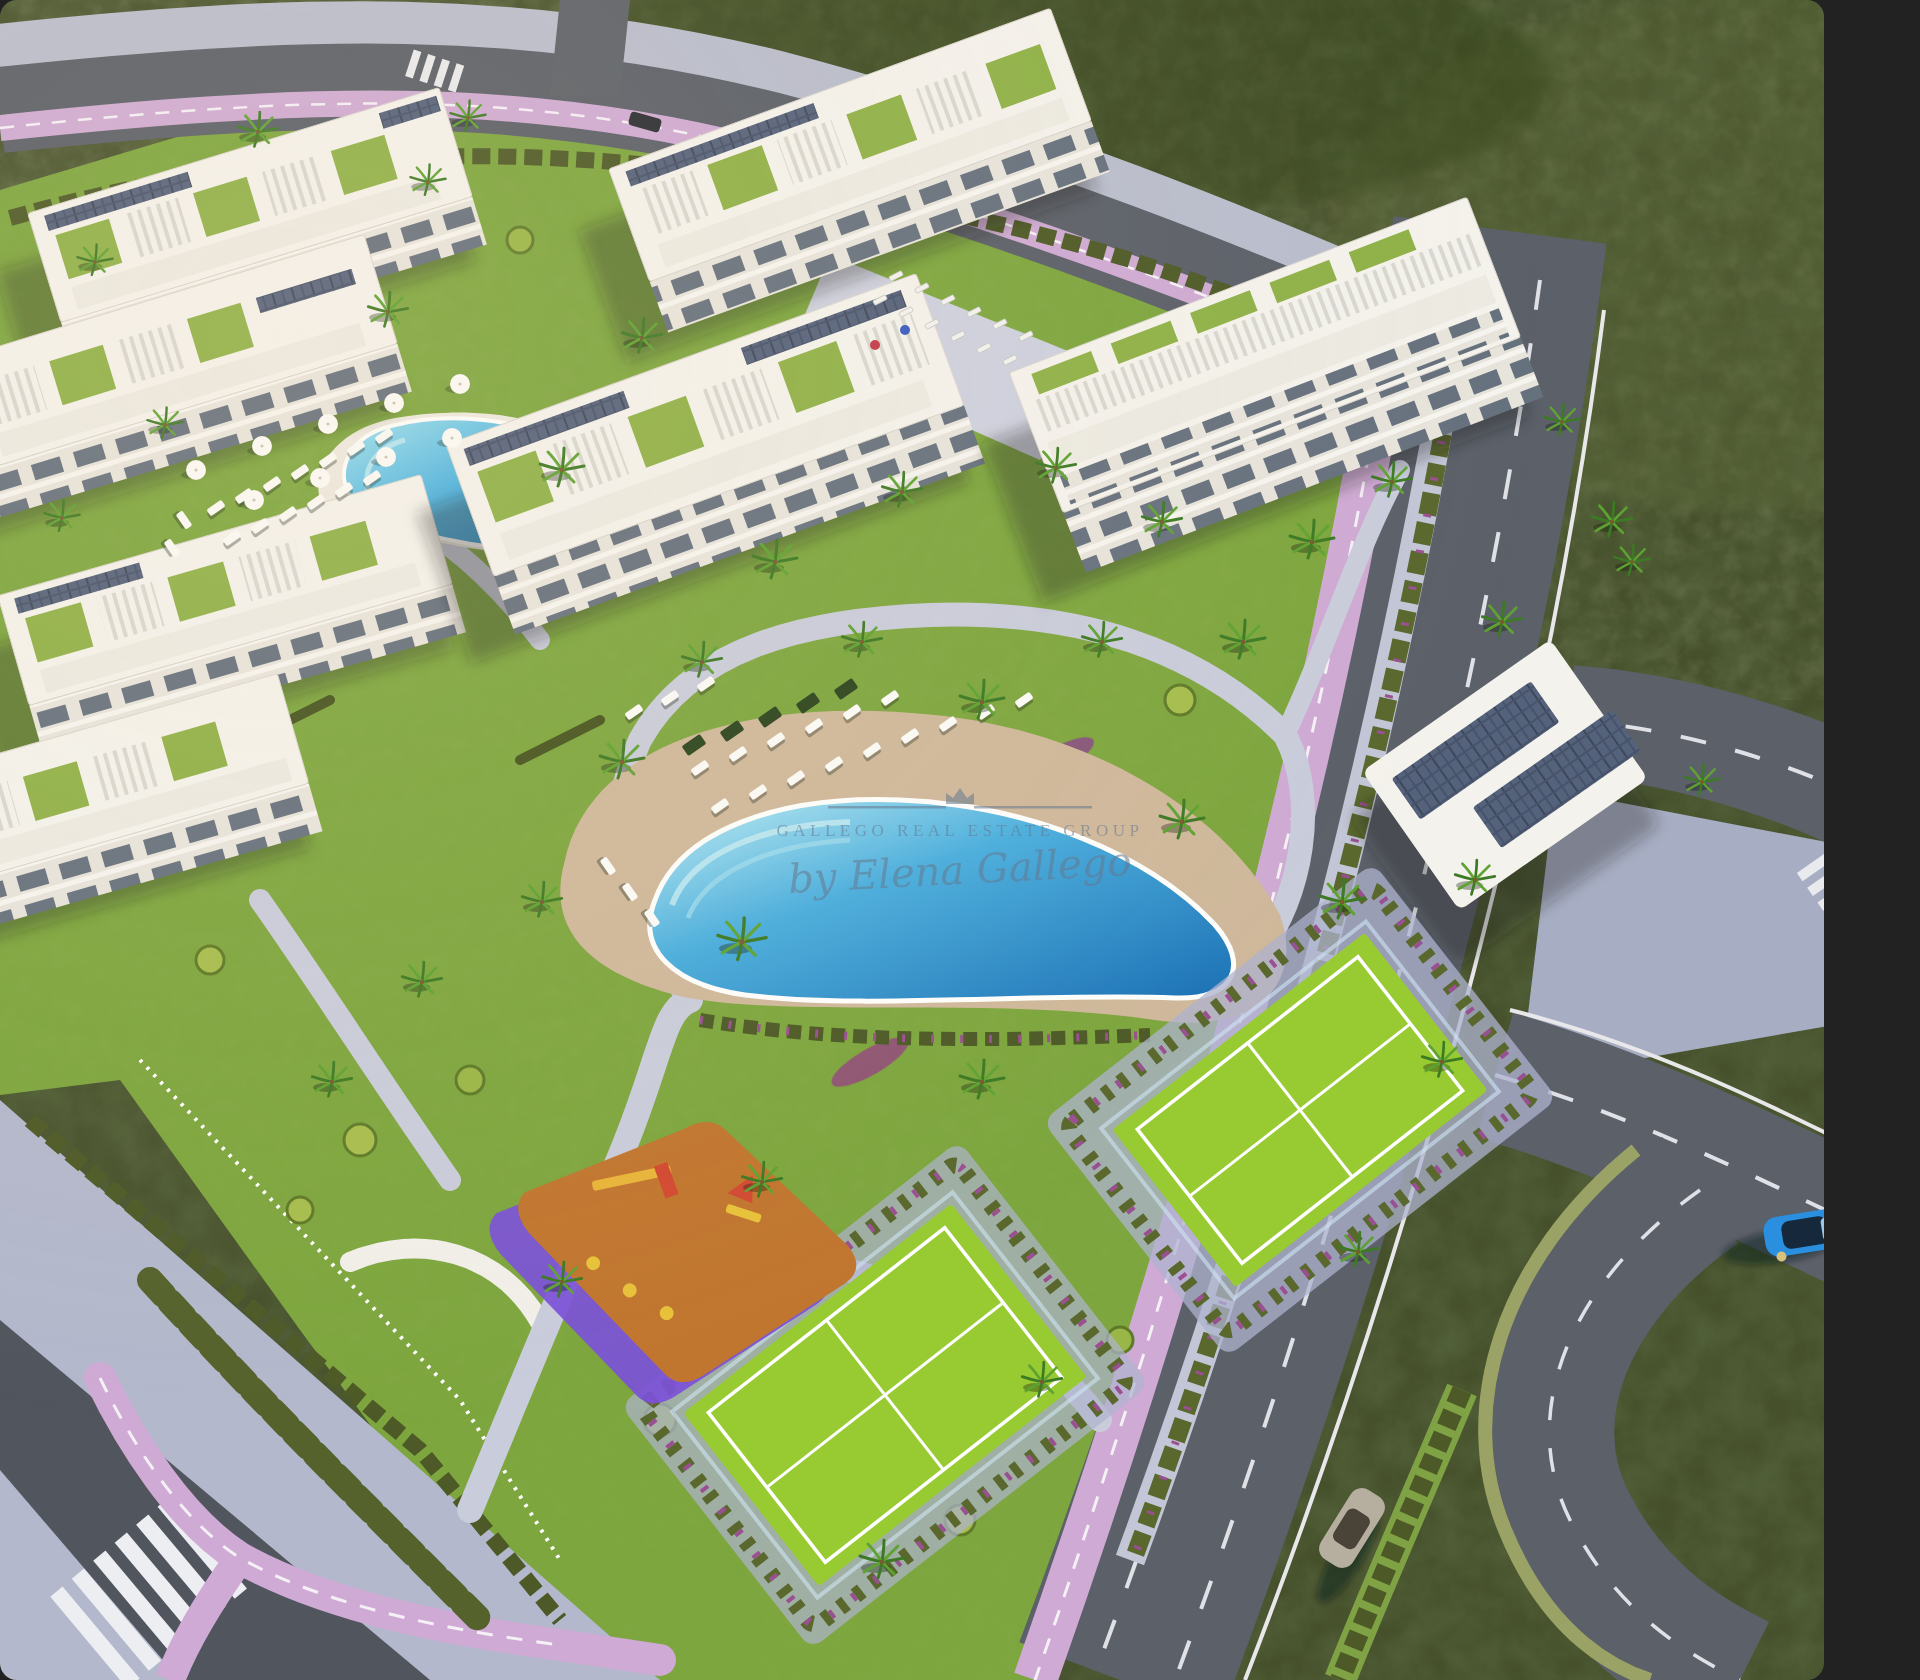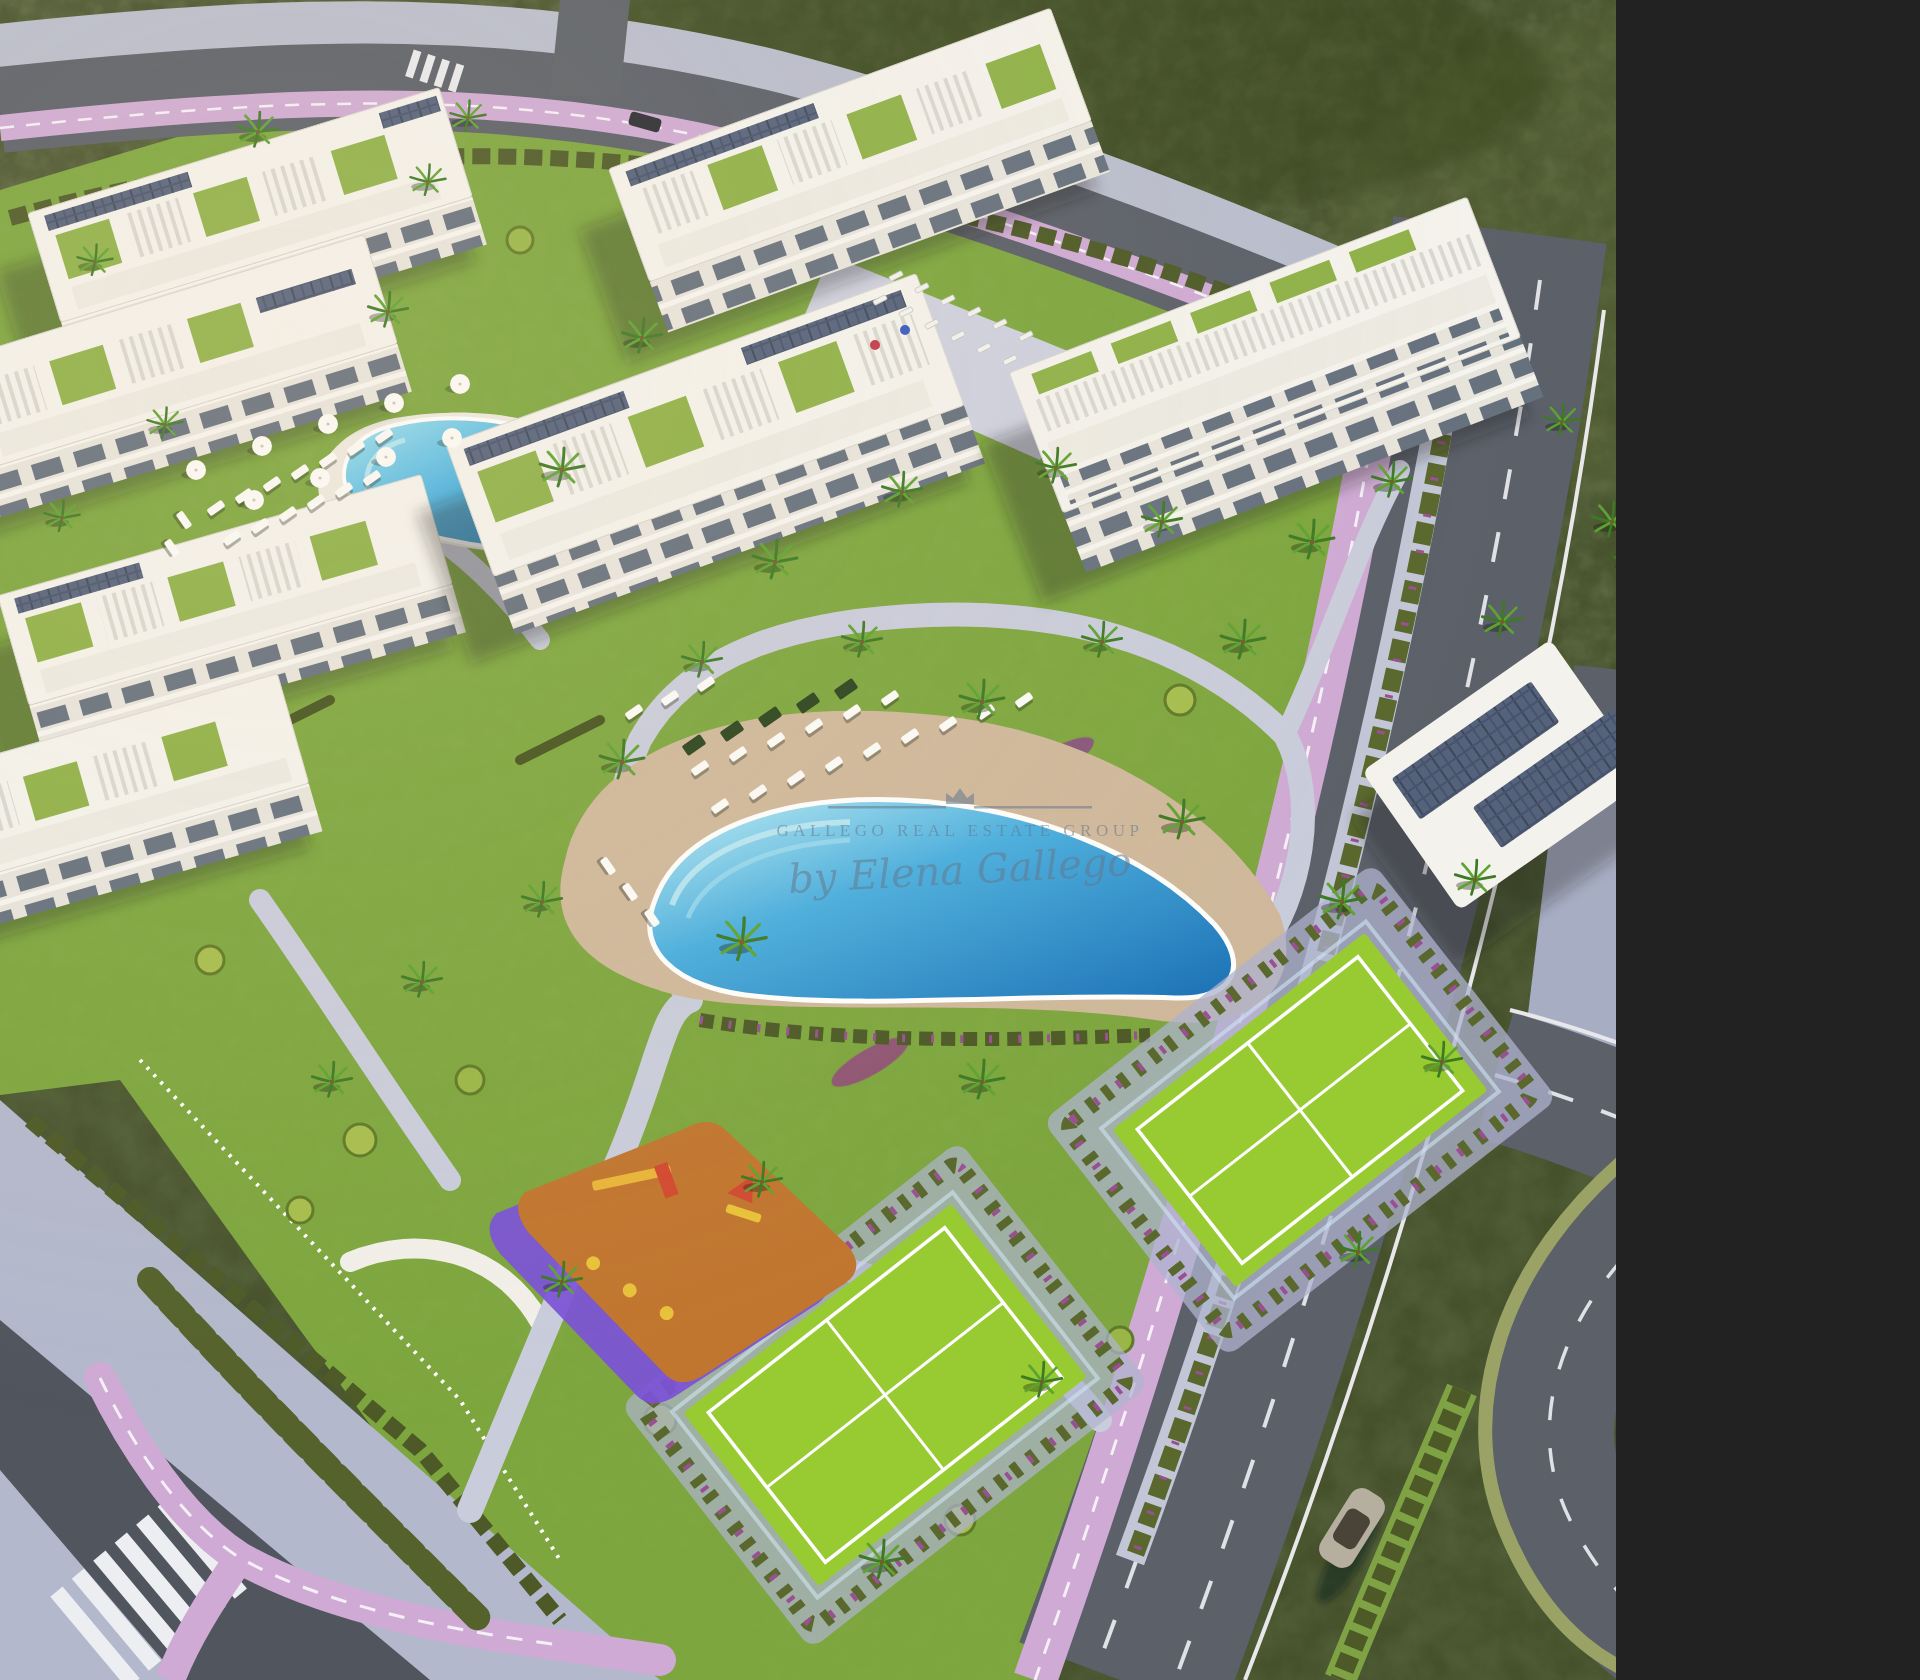--- a/index.html
+++ b/index.html
@@ -1,17 +1,17 @@
 <!DOCTYPE html>
 <html><head>
 <meta charset="utf-8">
 <style>
   html,body{margin:0;padding:0;background:#222;}
-  .stage{position:relative;width:1616px;height:1680px;overflow:hidden;
-         font-family:"Liberation Serif", serif;}
+  .stage{position:relative;width:1824px;height:1680px;overflow:hidden;
+         font-family:"Liberation Serif", serif;border-radius:17px;}
   .stage svg{position:absolute;inset:0;display:block;}
   text{user-select:none;}
 </style>
 </head>
 <body>
 
 <div class="stage">
 <svg viewBox="0 0 1920 1680" width="1920" height="1680">
   <defs>
     <linearGradient id="poolGrad" x1="0" y1="0" x2="1" y2="1">

